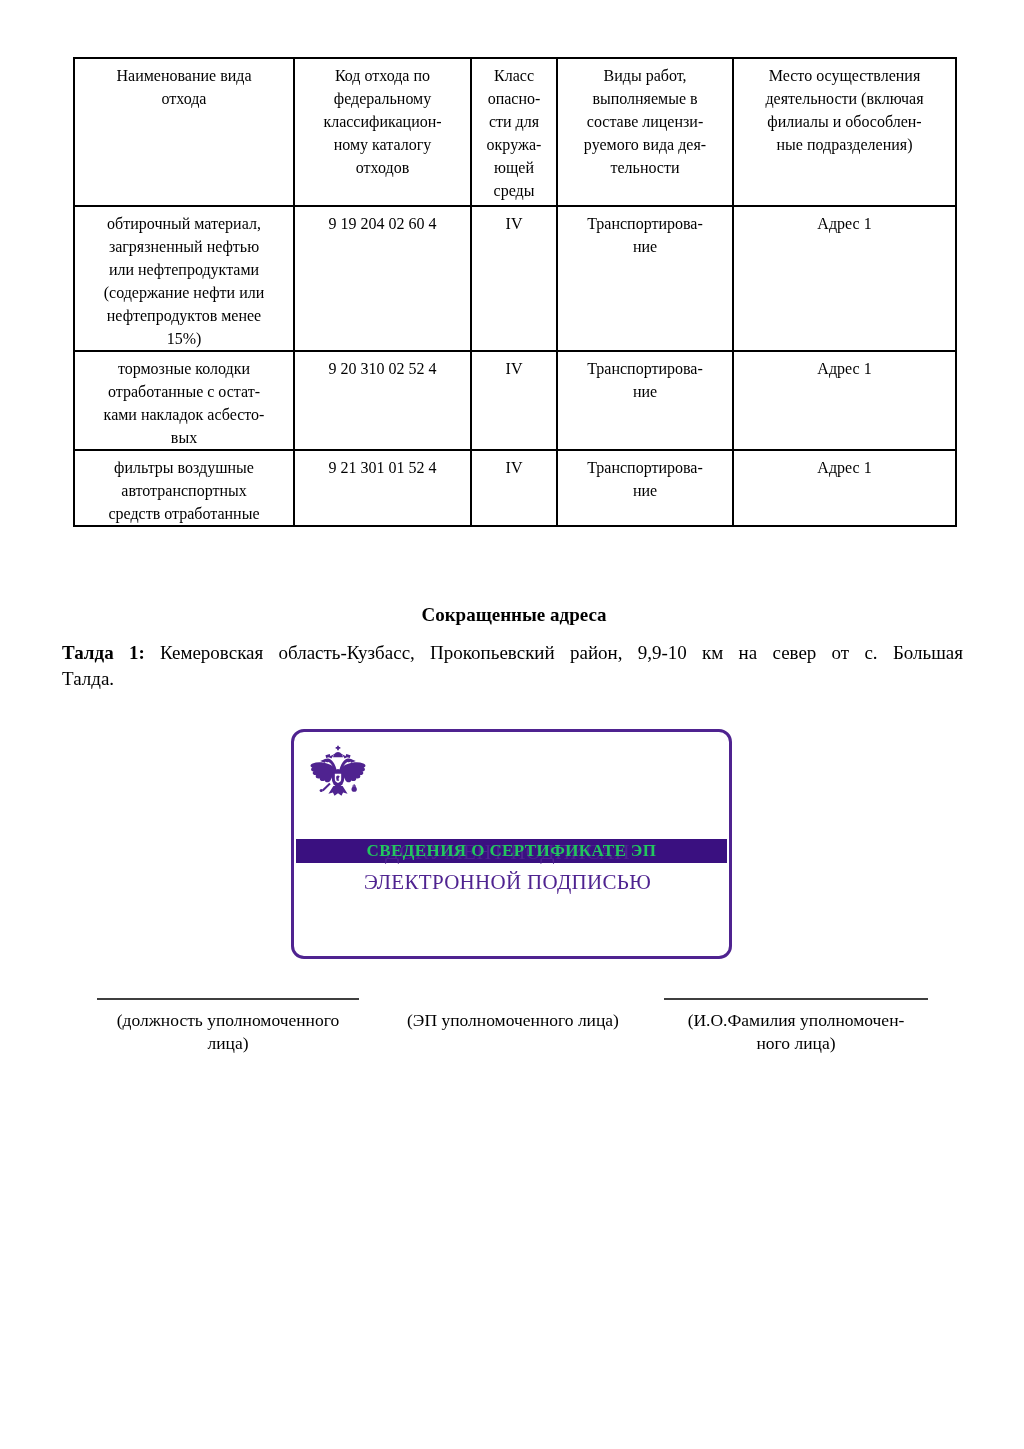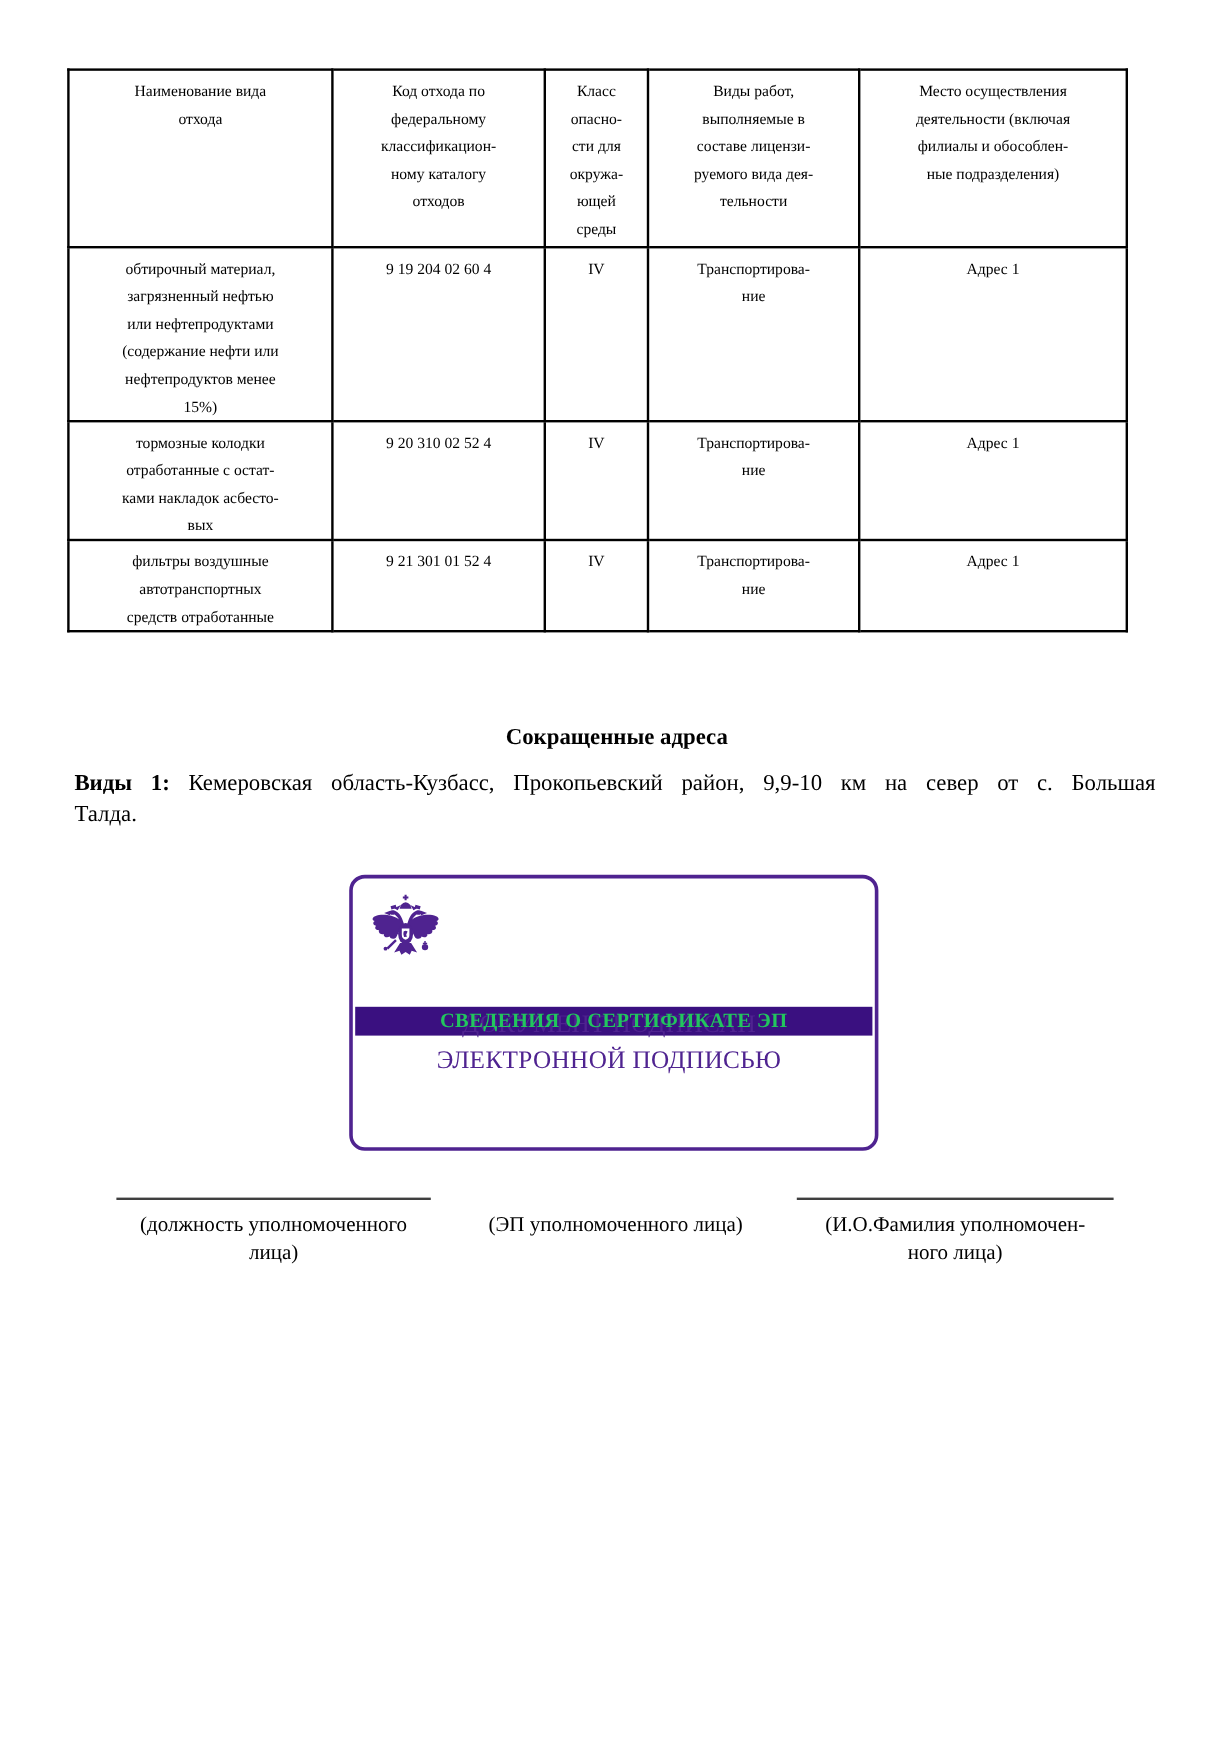--- a/index.html
+++ b/index.html
@@ -11,23 +11,23 @@
   *{box-sizing:border-box;margin:0;padding:0;}
   html,body{background:#ffffff;}
   body{
     width:1024px;height:1449px;position:relative;
     font-family:"Liberation Serif","DejaVu Serif",serif;
     color:var(--text-color);
   }
 
   
   .waste-table{
-    position:absolute;left:56px;top:57px;width:882px;
+    position:absolute;left:73px;top:57px;width:882px;
     border-collapse:collapse;table-layout:fixed;
-    font-size:13px;line-height:23px;
+    font-size:16px;line-height:23px;
   }
   .waste-table th,.waste-table td{
     border:2px solid #000;
     vertical-align:top;text-align:center;
     padding:5px 4px 0 4px;
     font-weight:normal;
     white-space:pre-line;
     overflow:hidden;
   }
 
@@ -150,21 +150,21 @@
       <td>Транспортирова-
 ние</td>
       <td>Адрес 1</td>
     </tr>
   </tbody>
 </table>
 
 <div class="addr-title">Сокращенные адреса</div>
 
 <div class="addr-par">
-  <div class="addr-line1"><b>Виды 1:</b> <span>Кемеровская область-Кузбасс, Прокопьевский район, 9,9-10 км на север от с. Большая</span></div>
+  <div class="addr-line1"><b>Талда 1:</b> <span>Кемеровская область-Кузбасс, Прокопьевский район, 9,9-10 км на север от с. Большая</span></div>
   <div class="addr-line2">Талда.</div>
 </div>
 
 <div class="stamp">
   <div class="stamp-top">
     <div class="stamp-emblem">
       <svg viewBox="0 0 100 100" width="66" height="78" aria-hidden="true">
         <g fill="currentColor">
           <path d="M48.7 1h2.6v2.2h2.2v2.6h-2.2V8h-2.6V5.8h-2.2V3.2h2.2z"></path>
           <path d="M44 14q6-7 12 0l1.6 4.6H42.4z"></path>

